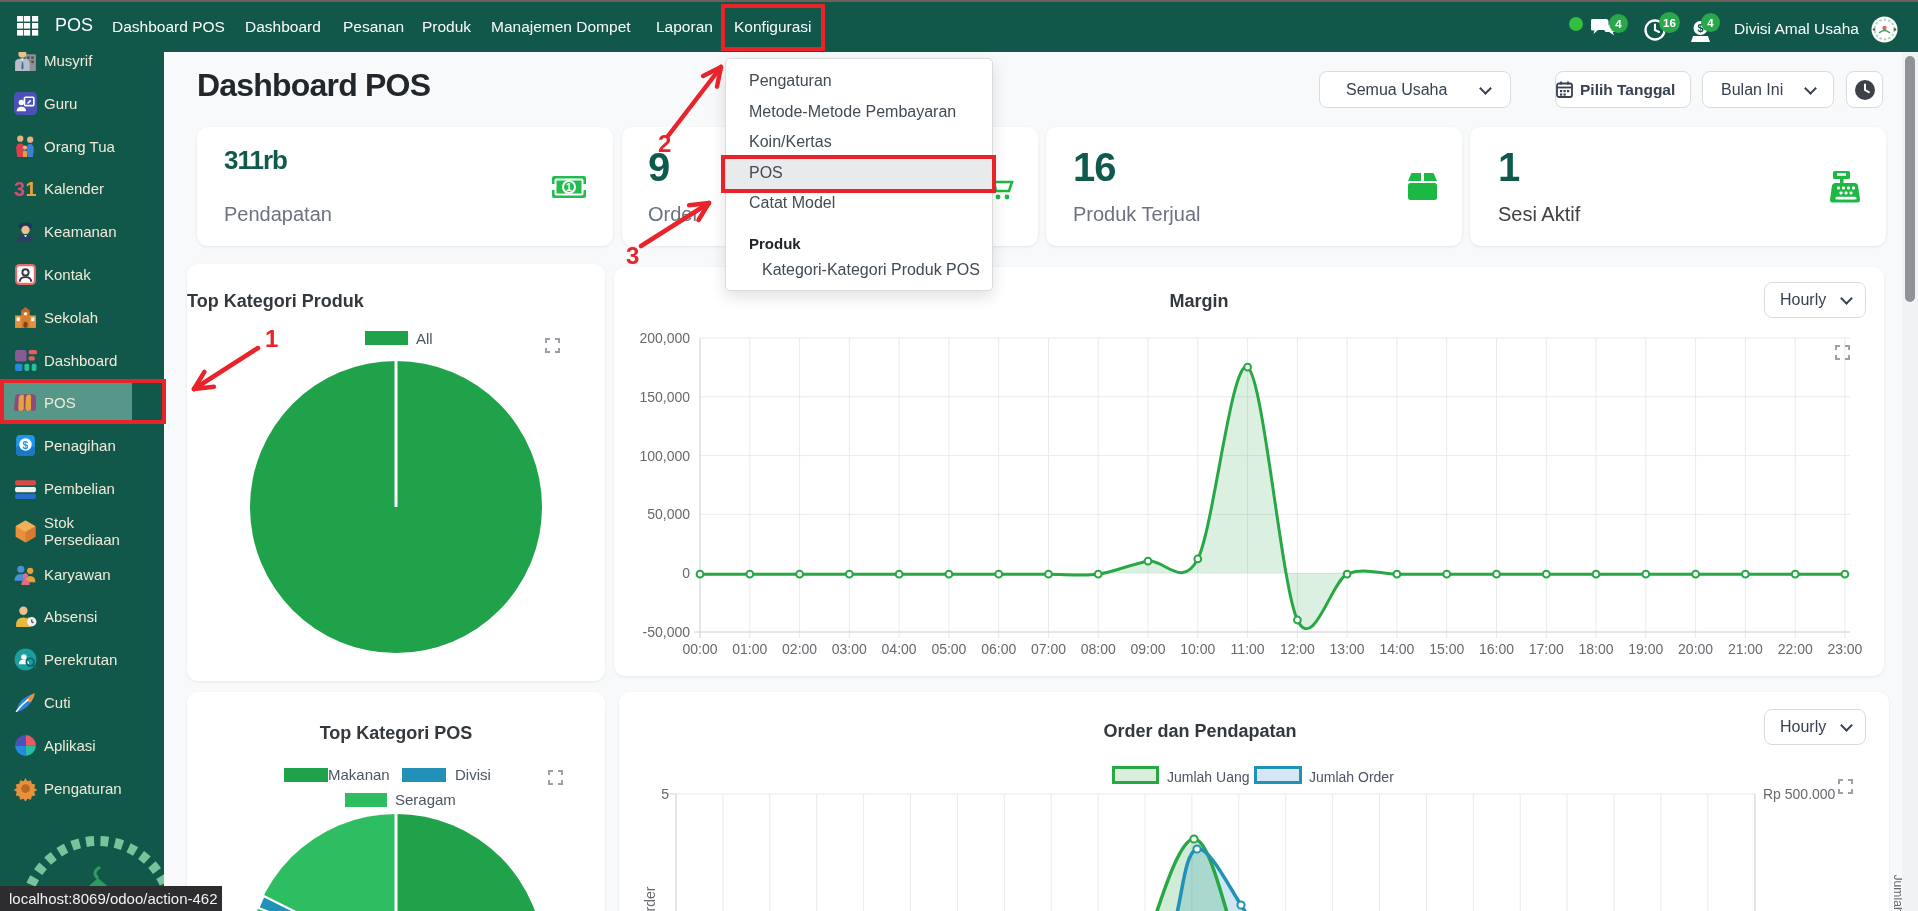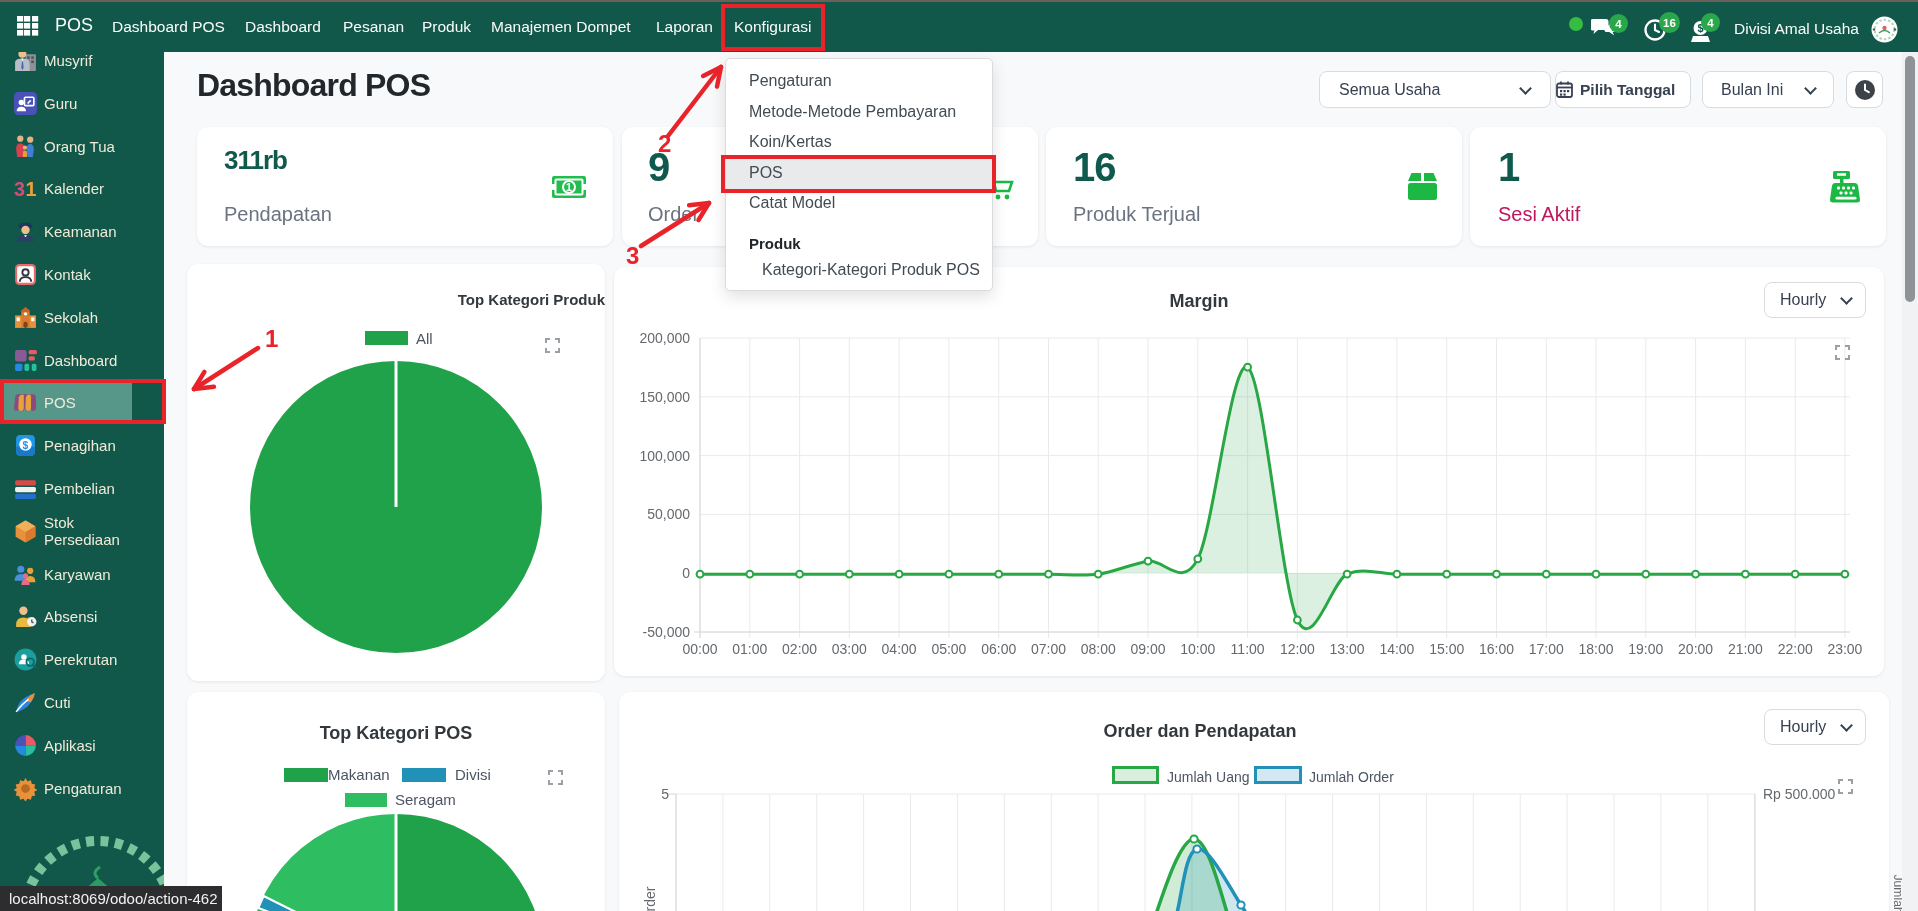--- a/index.html
+++ b/index.html
@@ -245,21 +245,21 @@
       </div>
       <div class="sbitem" style="top:717px;">
         <svg viewBox="0 0 24 24">
           <path d="M12 2 l1.8 3 3.4 -1 .8 3.4 3.4 .8 -1 3.4 3 1.8 -3 1.8 1 3.4 -3.4 .8 -.8 3.4 -3.4 -1 -1.8 3 -1.8 -3 -3.4 1 -.8 -3.4 -3.4 -.8 1 -3.4 -3 -1.8 3 -1.8 -1 -3.4 3.4 -.8 .8 -3.4 3.4 1 z" fill="#e8913c"></path>
           <circle cx="12" cy="12" r="4.2" fill="#b86a20"></circle>
         </svg>
         <span>Pengaturan</span>
       </div>
     </div>
     <div class="abs" style="left:197px;top:67px;font-size:32px;font-weight:bold;color:#22272c;letter-spacing:-0.8px">Dashboard POS</div>
-    <div class="sel" style="left:1319px;top:71px;width:232px;height:37px;padding-left:19px">Semua Usaha<div class="chev" style="position:absolute;right:20px;top:16px"></div></div>
+    <div class="sel" style="left:1319px;top:71px;width:192px;height:37px;padding-left:26px">Semua Usaha<div class="chev" style="position:absolute;right:20px;top:16px"></div></div>
     <div class="sel" style="left:1555px;top:71px;width:136px;height:37px;font-weight:bold;white-space:nowrap;font-size:15.5px">
 <svg width="17" height="17" viewBox="0 0 17 17" style="margin-right:7px;flex:none">
         <rect x="1" y="2.5" width="15" height="13.5" rx="2" fill="none" stroke="#374151" stroke-width="1.8"></rect>
         <path d="M1 6.5 h15" stroke="#374151" stroke-width="1.8"></path>
         <path d="M5 0.5 v3 M12 0.5 v3" stroke="#374151" stroke-width="1.8"></path>
         <rect x="4" y="9" width="2.2" height="2.2" fill="#374151"></rect>
         <rect x="7.5" y="9" width="2.2" height="2.2" fill="#374151"></rect>
         <rect x="11" y="9" width="2.2" height="2.2" fill="#374151"></rect>
         <rect x="4" y="12.5" width="2.2" height="2.2" fill="#374151"></rect>
         <rect x="7.5" y="12.5" width="2.2" height="2.2" fill="#374151"></rect>
@@ -275,21 +275,21 @@
     <div class="abs" style="left:224px;top:145px;font-size:26px;font-weight:bold;color:#0f5a4d;letter-spacing:-1px">311rb</div>
     <div class="abs" style="left:224px;top:203px;font-size:20px;color:#6b7280">Pendapatan</div>
     <div class="card" style="left:622px;top:127px;width:416px;height:119px"></div>
     <div class="abs" style="left:648px;top:145px;font-size:40px;font-weight:bold;color:#0f5a4d;letter-spacing:-1px">9</div>
     <div class="abs" style="left:648px;top:203px;font-size:20px;color:#6b7280">Order</div>
     <div class="card" style="left:1046px;top:127px;width:416px;height:119px"></div>
     <div class="abs" style="left:1073px;top:145px;font-size:40px;font-weight:bold;color:#0f5a4d;letter-spacing:-1px">16</div>
     <div class="abs" style="left:1073px;top:203px;font-size:20px;color:#6b7280">Produk Terjual</div>
     <div class="card" style="left:1470px;top:127px;width:416px;height:119px"></div>
     <div class="abs" style="left:1498px;top:145px;font-size:40px;font-weight:bold;color:#0f5a4d;letter-spacing:-1px">1</div>
-    <div class="abs" style="left:1498px;top:203px;font-size:20px;color:#be185d">Sesi Aktif</div>
+    <div class="abs" style="left:1498px;top:203px;font-size:20px;color:#404040">Sesi Aktif</div>
     <svg class="abs" style="left:551px;top:175px" width="36" height="24" viewBox="0 0 36 24">
 <rect x="1" y="1" width="34" height="22" rx="2" fill="#22bd4e"></rect>
 <rect x="4.5" y="4.5" width="27" height="15" rx="1" fill="none" stroke="#fff" stroke-width="2"></rect>
 <circle cx="18" cy="12" r="6" fill="#22bd4e" stroke="#fff" stroke-width="2"></circle>
 <text x="18" y="15.8" font-size="10.5" font-weight="bold" fill="#fff" text-anchor="middle" font-family="Liberation Sans">1</text>
 <rect x="1" y="9" width="3.5" height="6" fill="#fff"></rect>
       <rect x="31.5" y="9" width="3.5" height="6" fill="#fff"></rect>
     </svg>
     <svg class="abs" style="left:988px;top:176px" width="26" height="26" viewBox="0 0 26 26">
 <path d="M1 2 h4 l3 13 h13 l3 -9 h-17" fill="none" stroke="#1bb944" stroke-width="2.6"></path>
@@ -311,21 +311,21 @@
         <rect x="13" y="16.5" width="3" height="3" rx="1"></rect>
         <rect x="18" y="16.5" width="3" height="3" rx="1"></rect>
         <rect x="23" y="16.5" width="3" height="3" rx="1"></rect>
 <rect x="10.5" y="21.5" width="3" height="3" rx="1"></rect>
         <rect x="15.5" y="21.5" width="3" height="3" rx="1"></rect>
         <rect x="20.5" y="21.5" width="3" height="3" rx="1"></rect>
 <rect x="6.5" y="26.8" width="21" height="2.8" rx="1.4"></rect>
       </g>
     </svg>
     <div class="card" style="left:187px;top:264px;width:418px;height:417px"></div>
-    <div class="abs" style="left:187px;top:291px;width:418px;text-align:right;font-size:15px;font-weight:bold;color:#33383d">Top Kategori Produk</div>
+    <div class="abs" style="left:187px;top:291px;width:418px;text-align:left;font-size:18px;font-weight:bold;color:#33383d">Top Kategori Produk</div>
     <div class="abs" style="left:365px;top:331px;width:43px;height:14px;background:#1fa24a"></div>
     <div class="abs" style="left:416px;top:330px;font-size:15px;color:#4b5563">All</div>
     <div class="exp" style="left:545px;top:338px">
       <i></i>
       <i></i>
       <i></i>
       <i></i>
     </div>
     <svg class="abs" style="left:187px;top:264px" width="418" height="417" viewBox="0 0 418 417">
       <circle cx="209" cy="243" r="146" fill="#1fa24a"></circle>

